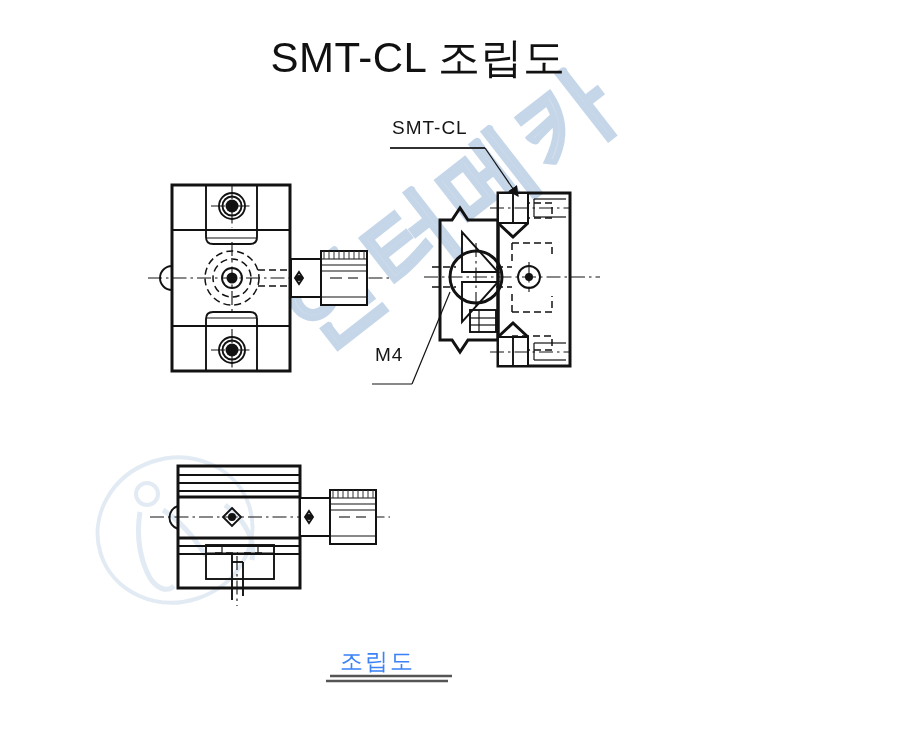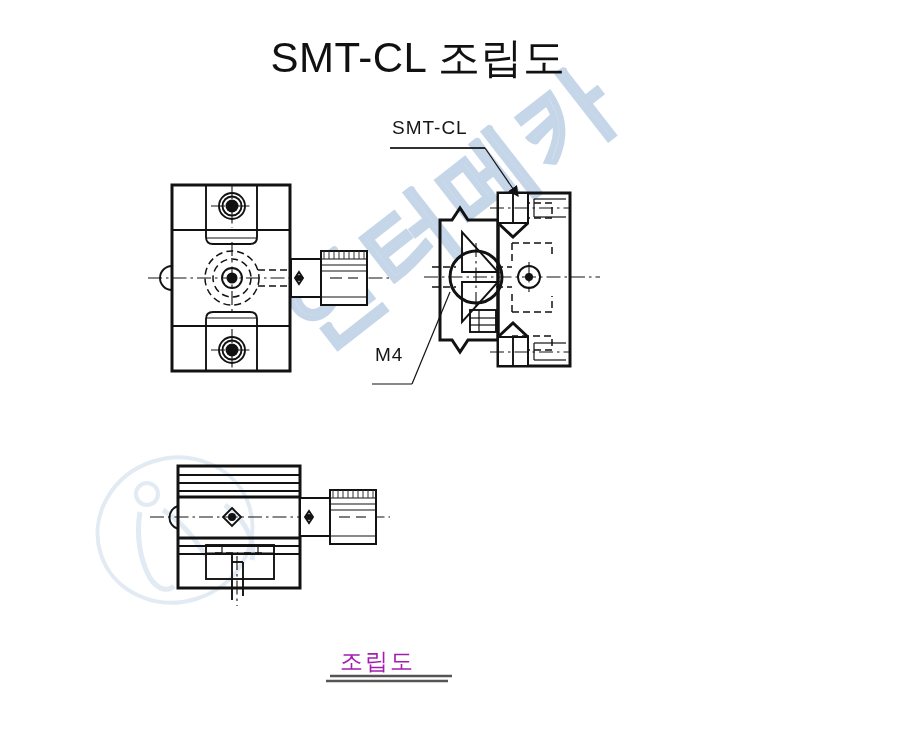--- a/index.html
+++ b/index.html
@@ -45,21 +45,21 @@
     letter-spacing: 1px;
     white-space: nowrap;
   }
   #label-smtcl { left: 392px; top: 117px; }
   #label-m4    { left: 375px; top: 344px; }
   .view-caption {
     position: absolute;
     left: 340px;
     top: 646px;
     font-size: 23px;
-    color: #a21caf;
+    color: #3b82f6;
     letter-spacing: 2px;
     white-space: nowrap;
   }
   
   #watermark {
     position: absolute;
     left: 0;
     top: 0;
     width: 900px;
     height: 753px;

